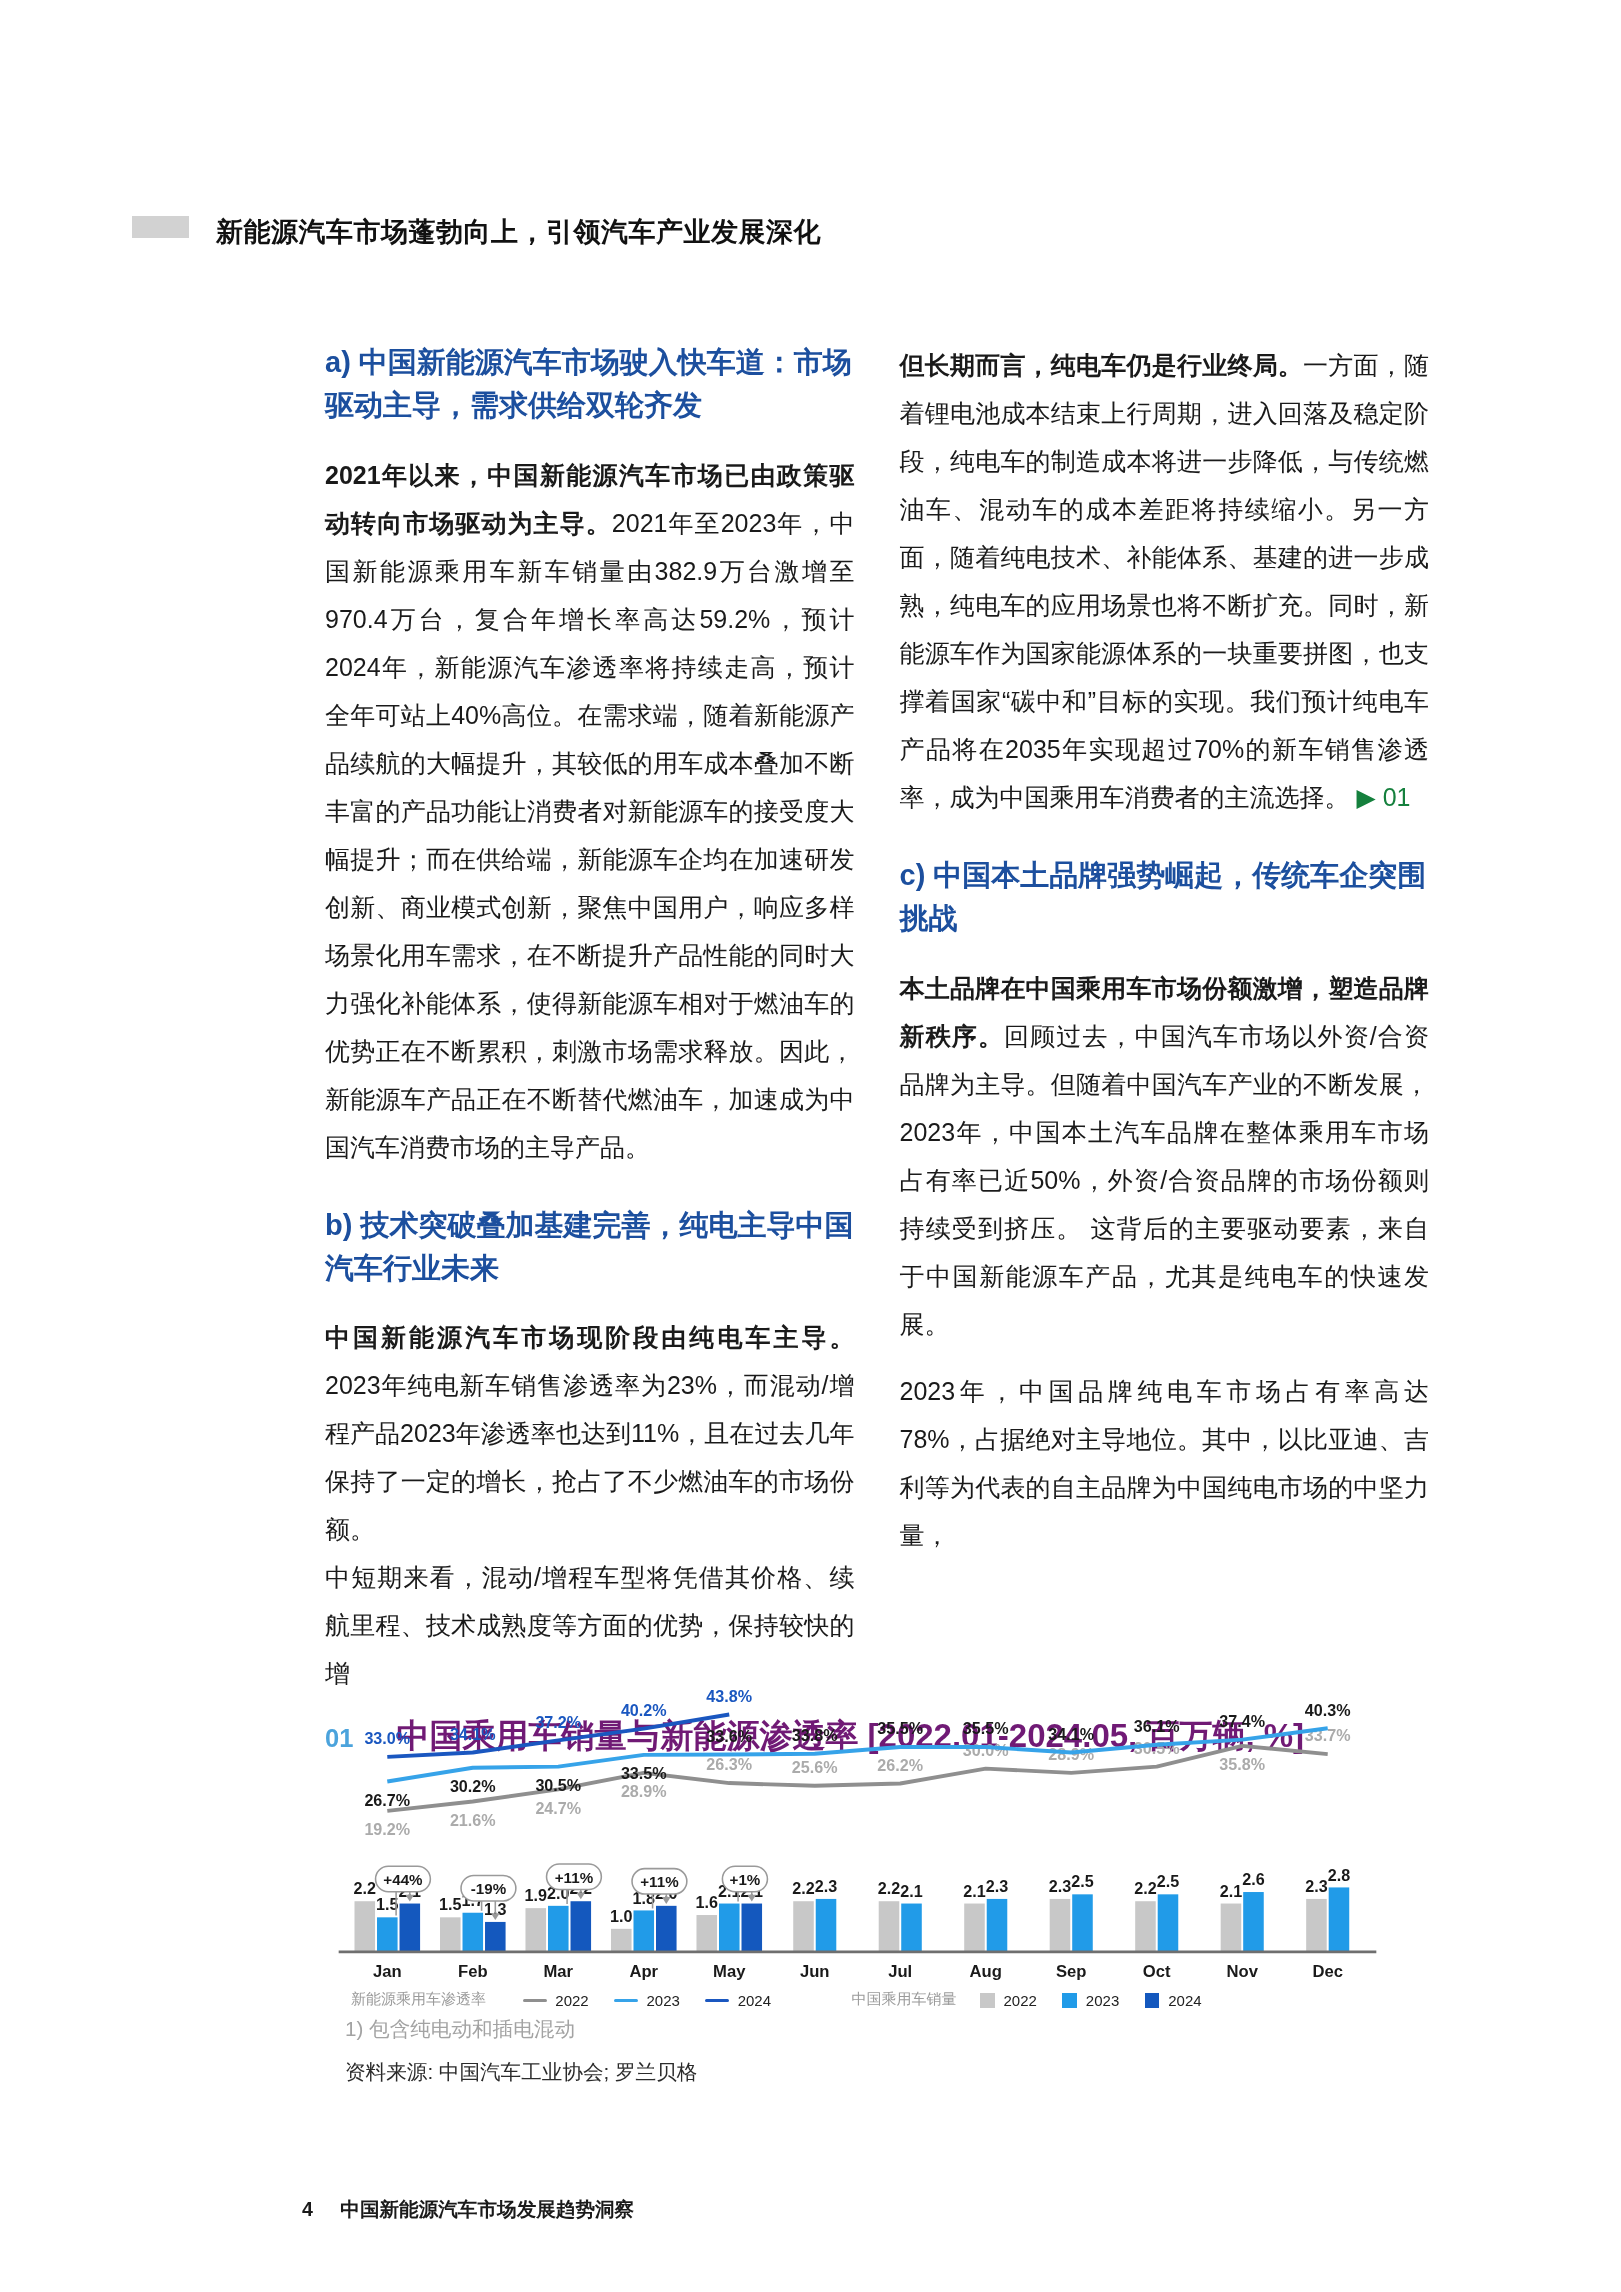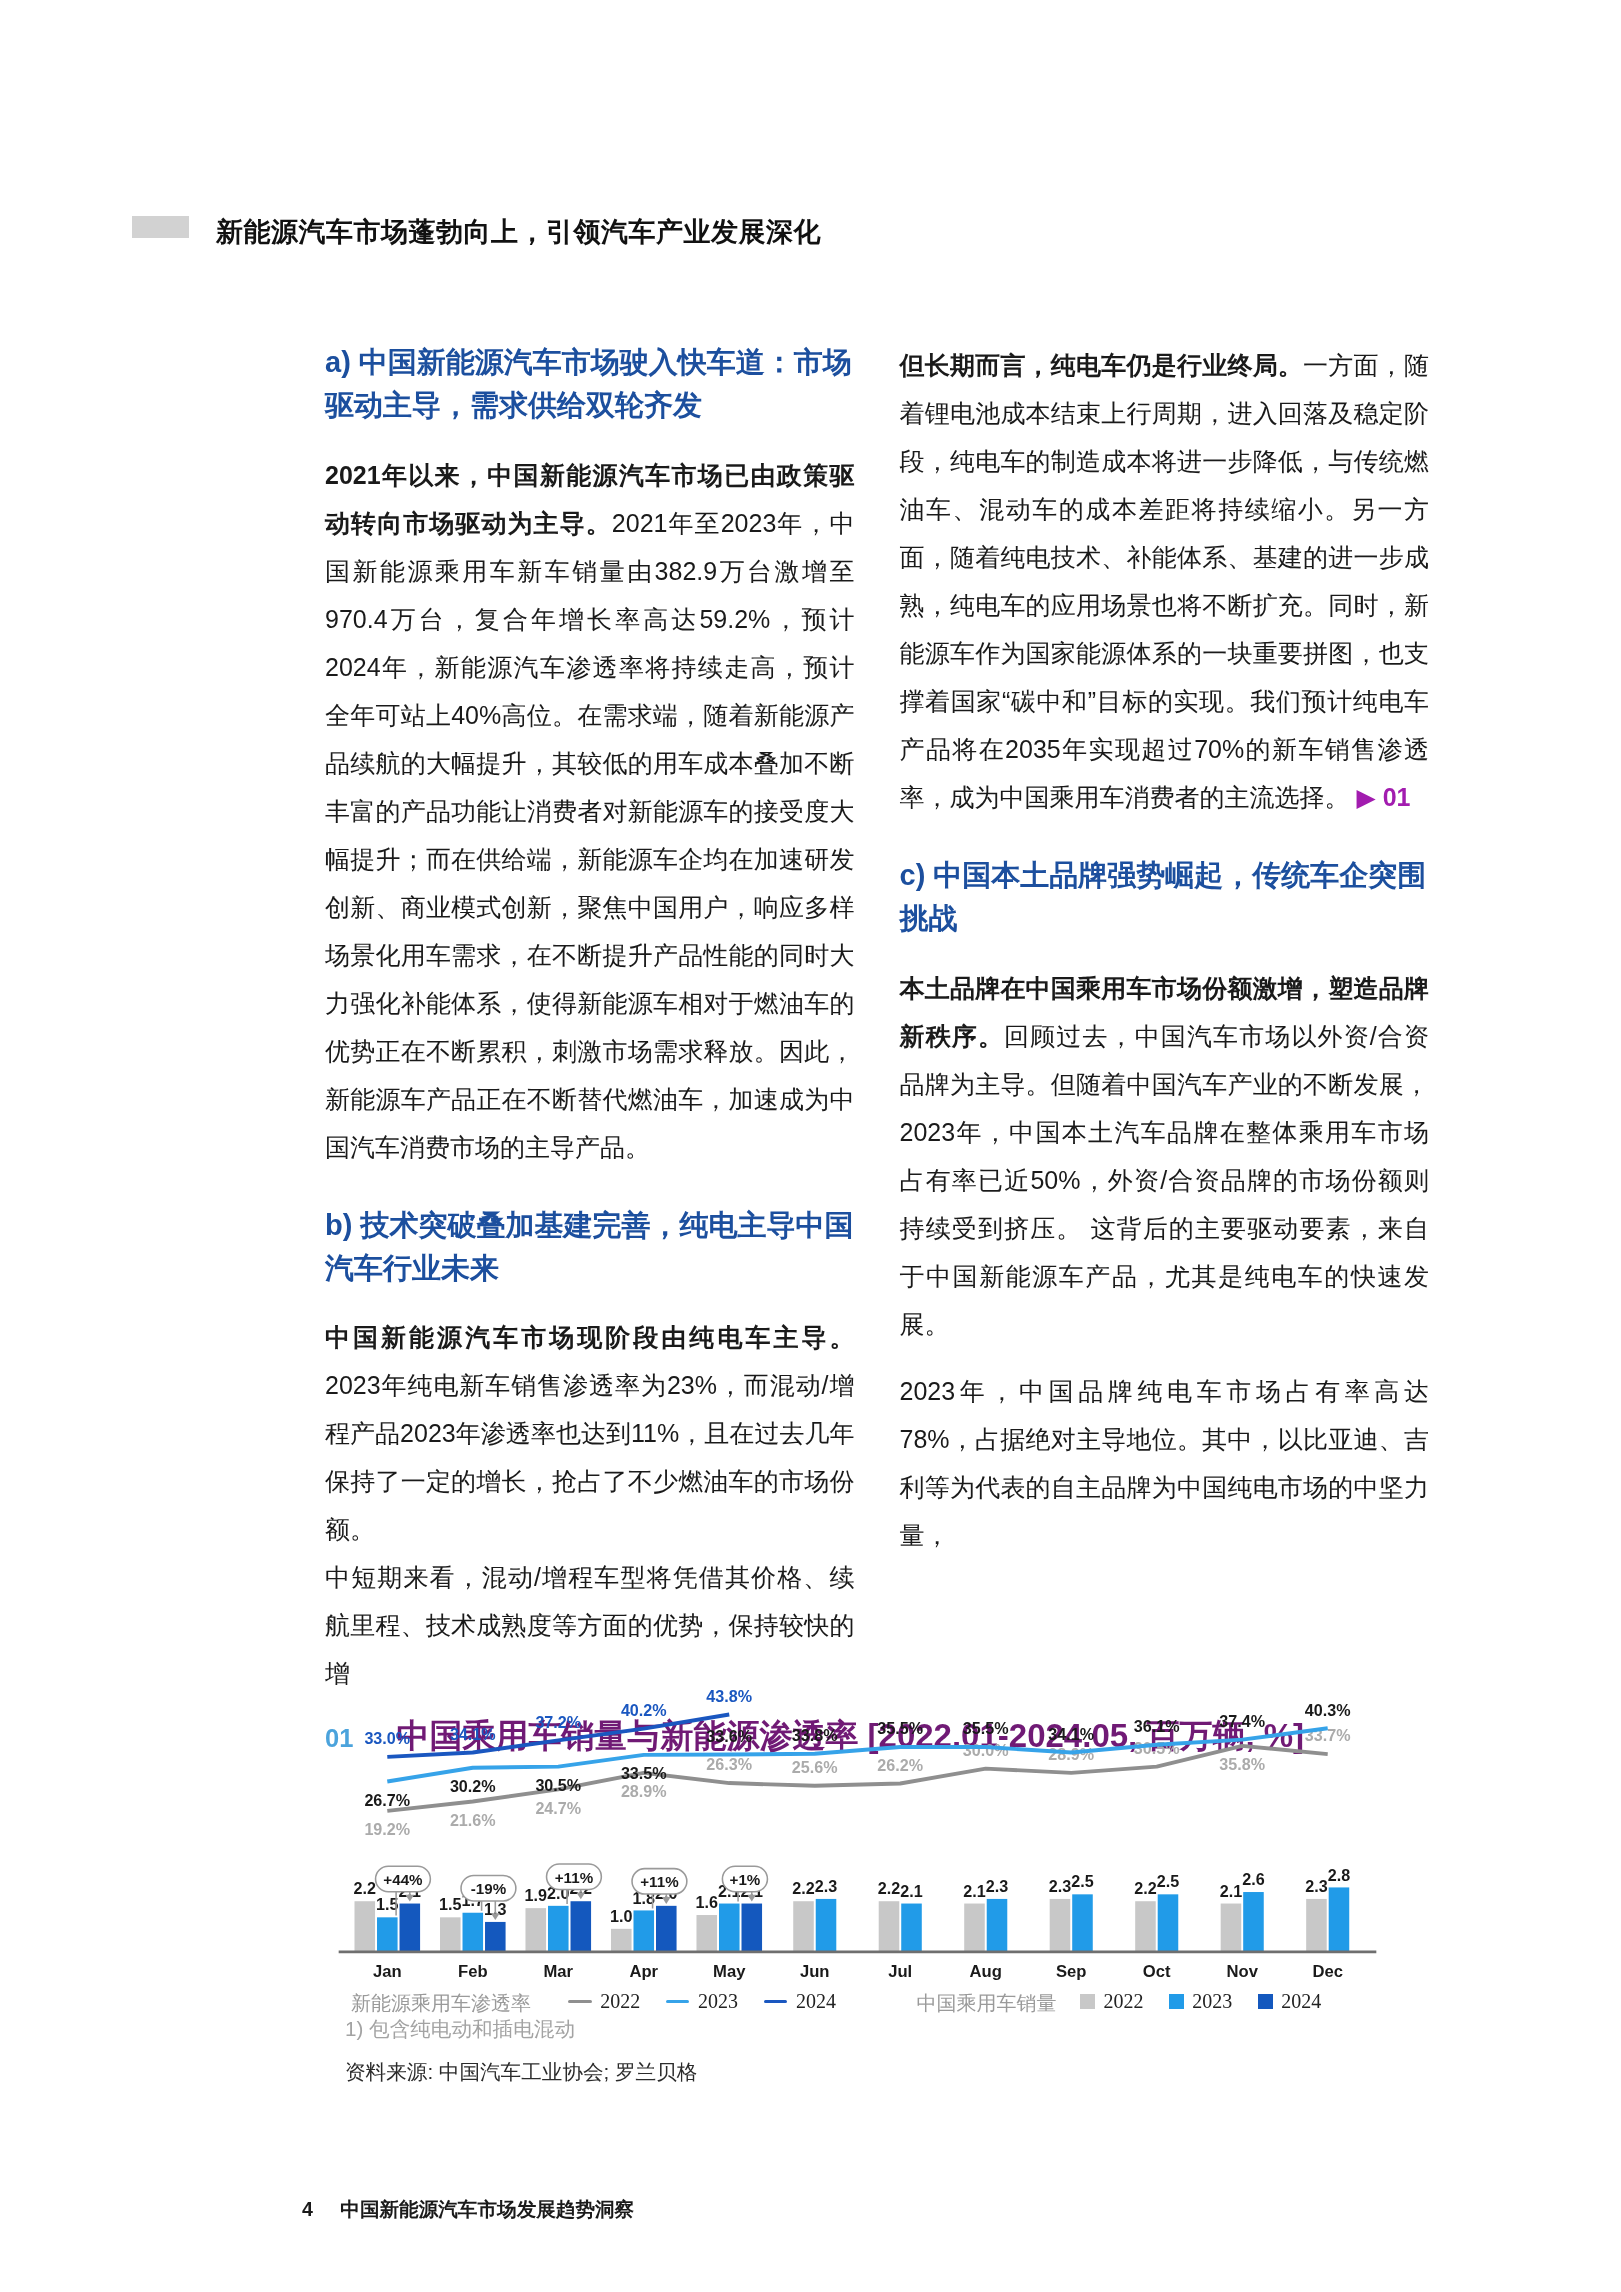--- a/index.html
+++ b/index.html
@@ -9,30 +9,30 @@
   .decor-bar{position:absolute;left:132px;top:216px;width:57px;height:21.6px;background:#d2d2d2;}
   .page-title{position:absolute;left:216px;top:196px;font-size:27px;font-weight:700;color:#111;letter-spacing:0.5px;}
   
   .columns{position:absolute;left:325px;top:325px;width:1104px;display:flex;gap:45px;margin-top:16px;}
   .col{width:538px;font-size:25px;line-height:48px;text-align:justify;}
   .col p{margin:0 0 19.6px 0;}
   .col p.tight{margin:0;}
   .sec-heading{font-size:29px;line-height:43px;font-weight:700;color:#1c4f9e;margin:33px 0 23.5px 0;text-align:left;}
   .sec-heading.first{margin-top:0;}
   .lead{font-weight:700;}
-  .fig-ref{color:#a21caf;font-weight:700;white-space:nowrap;}
+  .fig-ref{color:#15803d;font-weight:400;white-space:nowrap;}
   
   .fig-title-row{position:absolute;left:325px;top:1714px;display:flex;align-items:baseline;}
   .fig-label{color:#4ba3dc;font-size:25.5px;font-weight:700;margin-right:43px;}
   .fig-title{font-size:33px;font-weight:700;color:#701a75;}
   .chart-wrap{position:absolute;left:338px;top:1666px;width:1039px;height:325px;}
   svg{overflow:visible;display:block;}
   svg text{font-family:"Liberation Sans","DejaVu Sans",sans-serif;}
-  .legend{position:absolute;left:351px;top:1990px;width:1078px;display:flex;align-items:flex-start;
-          font-size:20px;color:#222;white-space:nowrap;font-family:Liberation Serif, serif;}
+  .legend{position:absolute;left:351px;top:1990px;width:1078px;display:flex;align-items:flex-end;
+          font-size:15px;color:#222;white-space:nowrap;}
   .lg-group-label{color:#9a9a9a;margin-right:37px;}
   .lg-group-label.bars{margin-left:55px;margin-right:23.5px;}
   .lg-item{display:flex;align-items:center;margin-right:25.5px;}
   .sw{display:inline-block;margin-right:8.8px;}
   .sw.line{width:23.5px;height:3.9px;border-radius:2px;}
   .sw.sq{width:14.7px;height:14.7px;}
   .c-l2022{background:#8f8f8f;} .c-l2023{background:#36a3e9;} .c-l2024{background:#1a57c0;}
   .c-b2022{background:#c8c8c8;} .c-b2023{background:#219be8;} .c-b2024{background:#1458be;}
   .footnote{position:absolute;left:345px;top:2015px;font-size:20.6px;color:#a3a3a3;}
   .source{position:absolute;left:345px;top:2058px;font-size:20.6px;color:#2b2b2b;}

